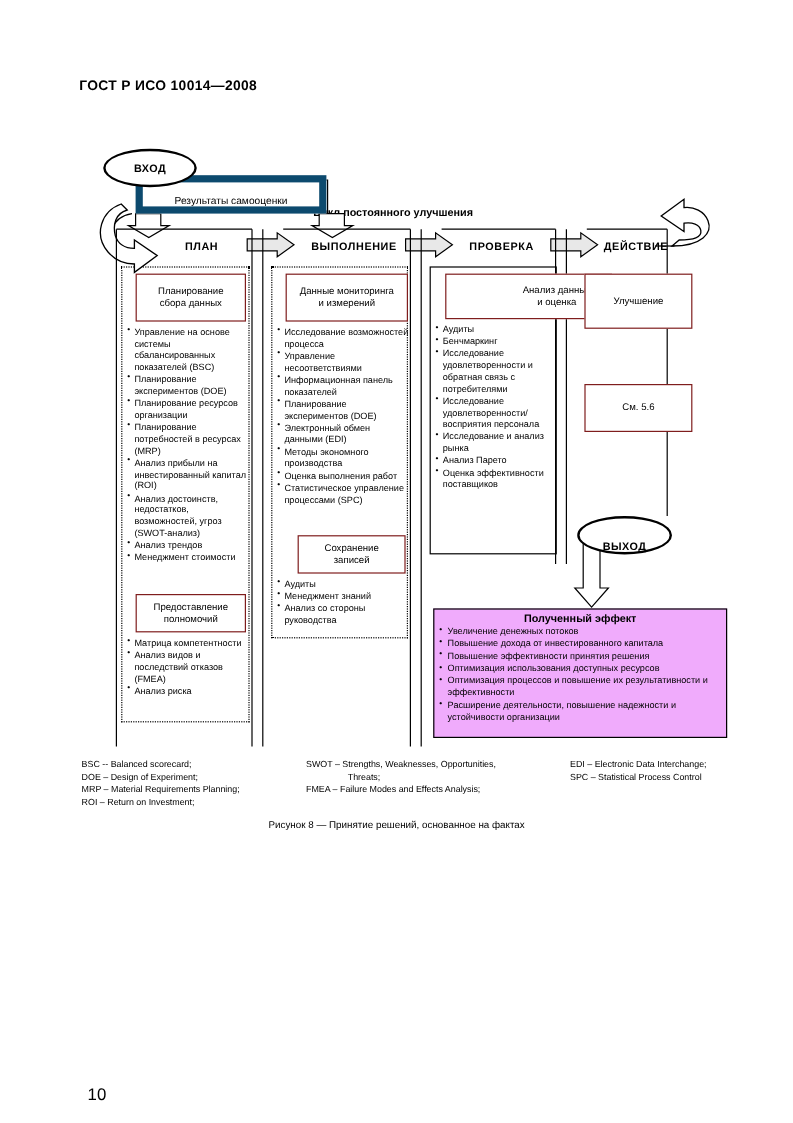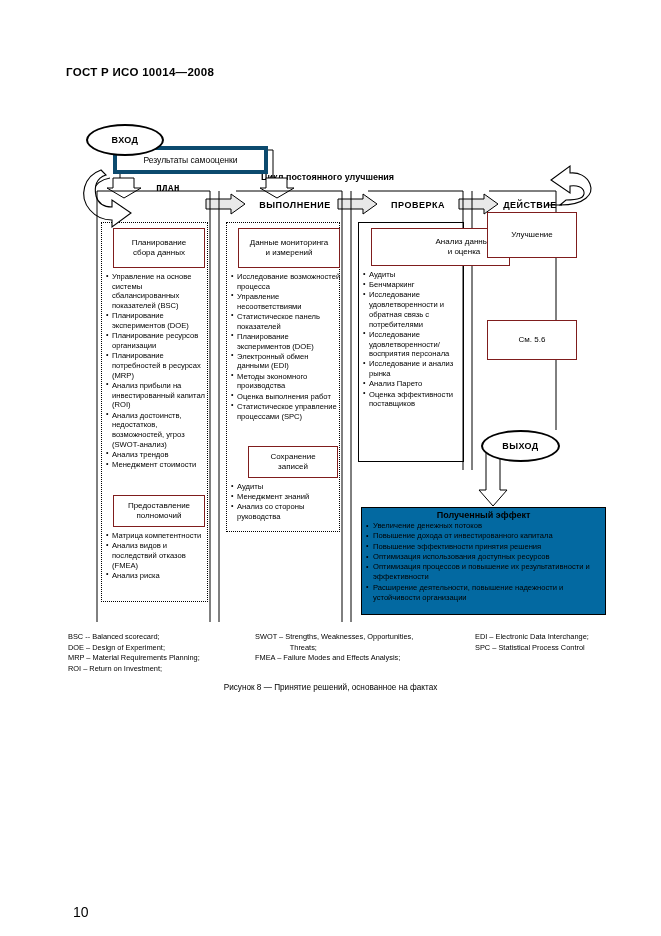--- a/index.html
+++ b/index.html
@@ -26,23 +26,23 @@
     border:2px solid #000;border-radius:50%;
     background:#fff;
     display:flex;align-items:center;justify-content:center;
     font-size:9px;font-weight:bold;letter-spacing:.4px;
     z-index:7;
   }
 
   
   .selfassess{
     position:absolute;
-    border:4px solid #0c4a6e;
+    border:6px solid #0c4a6e;
     background:#fff;
-    display:flex;align-items:center;justify-content:center;
+    display:flex;align-items:flex-end;justify-content:center;
     font-size:8.5px;
     z-index:5;
   }
 
   
   .cycle-label{
     position:absolute;
     font-size:9px;font-weight:bold;
   }
 
@@ -89,21 +89,21 @@
   ul.blist li:before{
     content:"\2022";
     position:absolute;left:0;top:-0.5px;
     font-size:7px;
   }
 
   
   .effect-box{
     position:absolute;
     border:1px solid #000;
-    background:#0369a1;
+    background:#f0abfc;
     z-index:4;
   }
   .effect-title{
     font-size:9px;font-weight:bold;text-align:center;
     margin:2px 0 1px 0;
   }
   ul.elist{
     margin:0;padding:0 4px 0 4px;list-style:none;
     font-size:7.6px;line-height:1.3;
   }
@@ -179,21 +179,21 @@
   <div class="oval" style="left:86px;top:124px;width:74px;height:28px;">
     <span>ВХОД</span>
   </div>
 
   <div class="selfassess" style="left:113px;top:146px;width:147px;height:20px;">
     <span>Результаты самооценки</span>
   </div>
 
   <div class="cycle-label" style="left:261px;top:172px;">Цикл постоянного улучшения</div>
 
-  <div class="phase-title" style="left:128px;top:184px;width:80px;font-family:Liberation Mono, monospace;">ПЛАН</div>
+  <div class="phase-title" style="left:128px;top:200px;width:80px;">ПЛАН</div>
   <div class="phase-title" style="left:245px;top:200px;width:100px;">ВЫПОЛНЕНИЕ</div>
   <div class="phase-title" style="left:374px;top:200px;width:88px;">ПРОВЕРКА</div>
   <div class="phase-title" style="left:494px;top:200px;width:72px;">ДЕЙСТВИЕ</div>
 
   <div class="ibox" style="left:113px;top:228px;width:90px;height:38px;white-space:pre-line;">
     <span>Планирование
 сбора данных</span>
   </div>
   <ul class="blist" style="left:106px;top:272px;width:100px;">
     <li>Управление на основе системы сбалансированных показателей (BSC)</li>
@@ -216,21 +216,21 @@
   </ul>
   <div class="col-frame dotted" style="left:101px;top:222px;width:105px;height:378px;"></div>
 
   <div class="ibox" style="left:238px;top:228px;width:100px;height:38px;white-space:pre-line;">
     <span>Данные мониторинга
 и измерений</span>
   </div>
   <ul class="blist" style="left:231px;top:272px;width:110px;">
     <li>Исследование возможностей процесса</li>
     <li>Управление несоответствиями</li>
-    <li>Статистическое панель показателей</li>
+    <li>Информационная панель показателей</li>
     <li>Планирование экспериментов (DOE)</li>
     <li>Электронный обмен данными (EDI)</li>
     <li>Методы экономного производства</li>
     <li>Оценка выполнения работ</li>
     <li>Статистическое управление процессами (SPC)</li>
   </ul>
   <div class="ibox" style="left:248px;top:446px;width:88px;height:30px;white-space:pre-line;">
     <span>Сохранение
 записей</span>
   </div>
@@ -249,28 +249,28 @@
     <li>Аудиты</li>
     <li>Бенчмаркинг</li>
     <li>Исследование удовлетворенности и обратная связь с потребителями</li>
     <li>Исследование удовлетворенности/ восприятия персонала</li>
     <li>Исследование и анализ рынка</li>
     <li>Анализ Парето</li>
     <li>Оценка эффективности поставщиков</li>
   </ul>
   <div class="col-frame" style="left:358px;top:222px;width:104px;height:238px;"></div>
 
-  <div class="ibox" style="left:487px;top:212px;width:88px;height:44px;">
+  <div class="ibox" style="left:487px;top:228px;width:88px;height:44px;">
     <span>Улучшение</span>
   </div>
   <div class="ibox" style="left:487px;top:320px;width:88px;height:38px;">
     <span>См. 5.6</span>
   </div>
 
-  <div class="oval" style="left:481px;top:430px;width:75px;height:28px;">
+  <div class="oval" style="left:481px;top:430px;width:75px;height:28px;align-items:flex-end;">
     <span>ВЫХОД</span>
   </div>
 
   <div class="effect-box" style="left:361px;top:507px;width:243px;height:106px;">
     <div class="effect-title">Полученный эффект</div>
     <ul class="elist">
       <li>Увеличение денежных потоков</li>
       <li>Повышение дохода от инвестированного капитала</li>
       <li>Повышение эффективности принятия решения</li>
       <li>Оптимизация использования доступных ресурсов</li>

